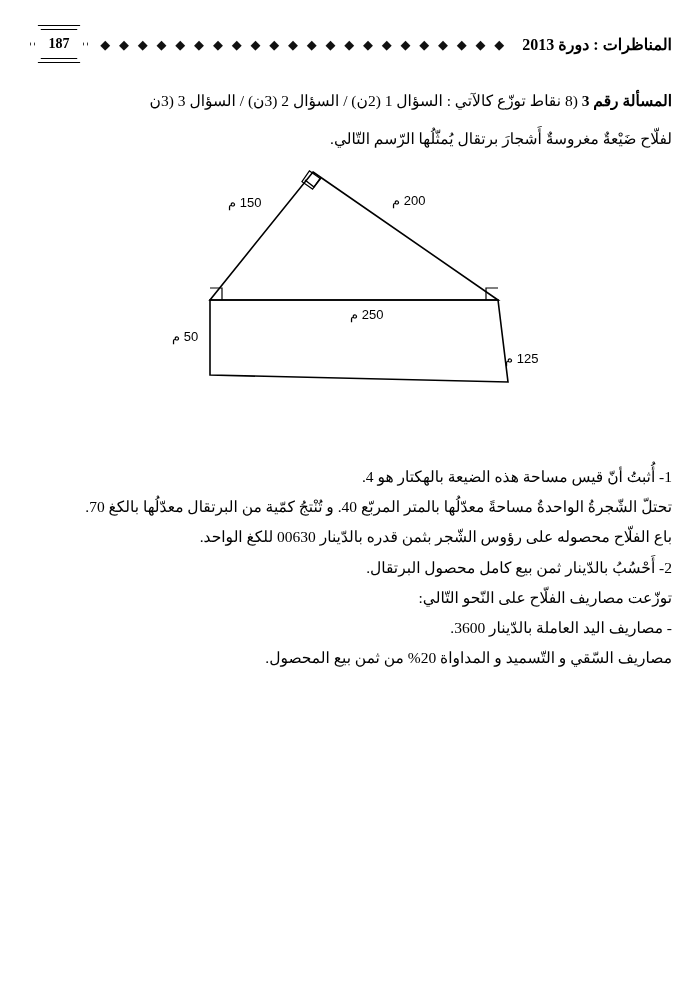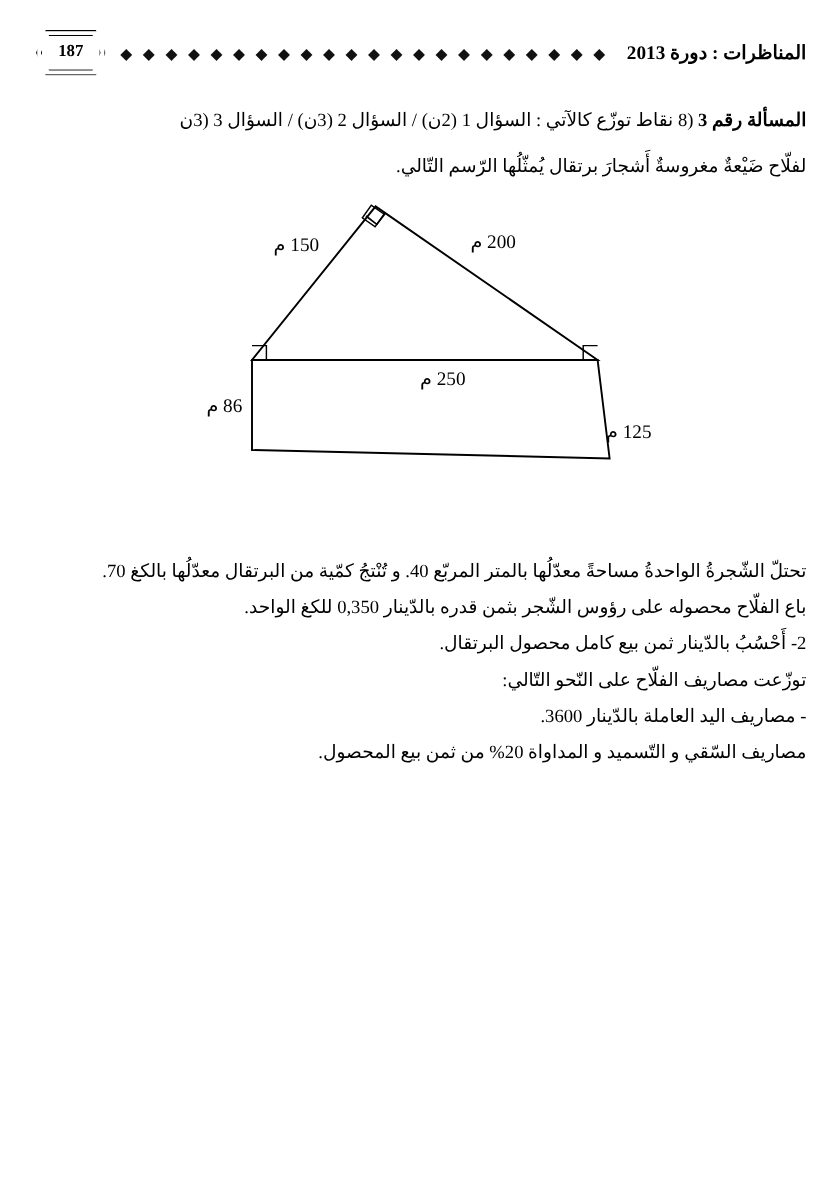--- a/index.html
+++ b/index.html
@@ -119,22 +119,22 @@
     position: absolute;
     top: 160px;
     left: 0;
     width: 700px;
     height: 290px;
   }
   .figure svg { display: block; }
 
   .fig-label {
     position: absolute;
-    font-size: 16px;
-    font-family: Liberation Serif, serif;
+    font-size: 13px;
+    font-family: Liberation Sans, sans-serif;
     direction: rtl;
     white-space: nowrap;
     line-height: 1.15;
     text-align: center;
   }
   #lbl-150 { left: 228px; top: 36px; }
   #lbl-200 { left: 392px; top: 34px; }
   #lbl-250 { left: 330px; top: 148px; margin-left: 20px; }
   #lbl-75  { left: 172px; top: 170px; }
   #lbl-125 { left: 505px; top: 192px; }
@@ -208,26 +208,27 @@
       <rect x="304.5" y="13.5" width="13" height="13" fill="none" stroke="#000" stroke-width="1.2" transform="rotate(35 311 20)"></rect>
 
       <polyline points="210,128 222,128 222,140" fill="none" stroke="#000" stroke-width="1.2"></polyline>
 
       <polyline points="498,128 486,128 486,140" fill="none" stroke="#000" stroke-width="1.2"></polyline>
     </svg>
 
     <div class="fig-label" id="lbl-150">150 م</div>
     <div class="fig-label" id="lbl-200">200 م</div>
     <div class="fig-label" id="lbl-250">250 م</div>
-    <div class="fig-label" id="lbl-75">86 م</div>
+    <div class="fig-label" id="lbl-75">50 م</div>
     <div class="fig-label" id="lbl-125">125 م</div>
   </div>
 
   <div class="questions">
+    <p>1- أُثبتُ أنّ قيس مساحة هذه الضيعة بالهكتار هو 4.</p>
     <p>تحتلّ الشّجرةُ الواحدةُ مساحةً معدّلُها بالمتر المربّع 40. و تُنْتجُ كمّية من البرتقال معدّلُها بالكغ 70.</p>
-    <p>باع الفلّاح محصوله على رؤوس الشّجر بثمن قدره بالدّينار 0,350 للكغ الواحد.</p>
+    <p>باع الفلّاح محصوله على رؤوس الشّجر بثمن قدره بالدّينار 00630 للكغ الواحد.</p>
     <p>2- أَحْسُبُ بالدّينار ثمن بيع كامل محصول البرتقال.</p>
     <p>توزّعت مصاريف الفلّاح على النّحو التّالي:</p>
     <p>- مصاريف اليد العاملة بالدّينار 3600.</p>
     <p>مصاريف السّقي و التّسميد و المداواة 20% من ثمن بيع المحصول.</p>
   </div>
 
 </div>
 
 </body></html>

